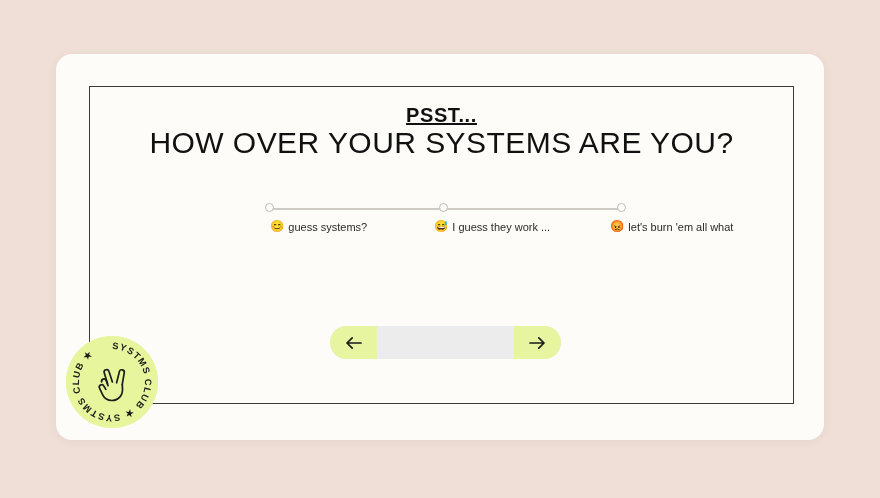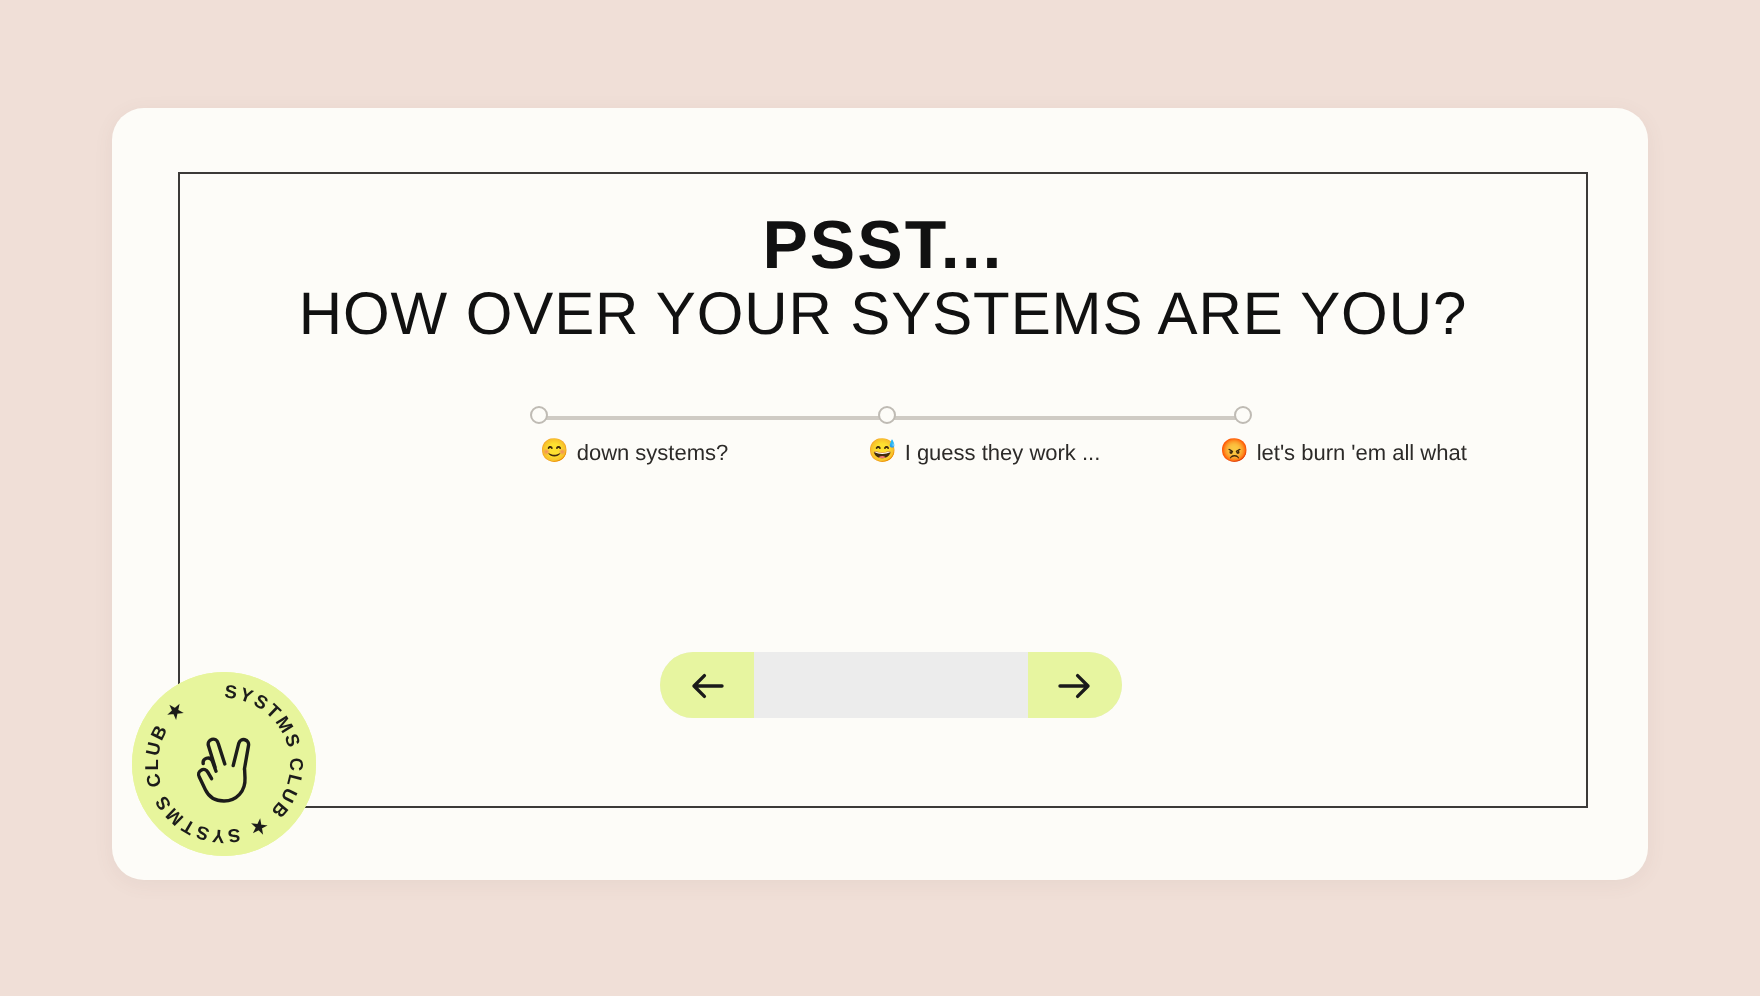--- a/index.html
+++ b/index.html
@@ -47,23 +47,24 @@
     width: 100%;
     text-align: center;
     color: #111111;
     font-weight: 800;
     letter-spacing: 0.02em;
     line-height: 1.08;
     font-family: "Liberation Sans", sans-serif;
   }
   .headline-line1 {
     display: block;
-    font-size: 34px;
+    font-size: 20px;
     font-weight: 800;
     letter-spacing: 0.03em;
+    text-decoration: underline;
   }
   .headline-line2 {
     display: block;
     font-size: 30px;
     font-weight: 400;
     letter-spacing: 0.015em;
   }
 
   
   #slider-region {
@@ -193,21 +194,21 @@
 
     <div id="slider-region">
       <div id="slider-track"></div>
       <div class="slider-tick" id="tick-0"></div>
       <div class="slider-tick" id="tick-1"></div>
       <div class="slider-tick" id="tick-2"></div>
 
       <div id="slider-labels">
         <div class="slider-label" id="label-0">
           <span class="emoji">😊</span>
-          <span>down systems?</span>
+          <span>guess systems?</span>
         </div>
         <div class="slider-label" id="label-1">
           <span class="emoji">😅</span>
           <span>I guess they work ...</span>
         </div>
         <div class="slider-label" id="label-2">
           <span class="emoji">😡</span>
           <span>let's burn 'em all what</span>
         </div>
       </div>

